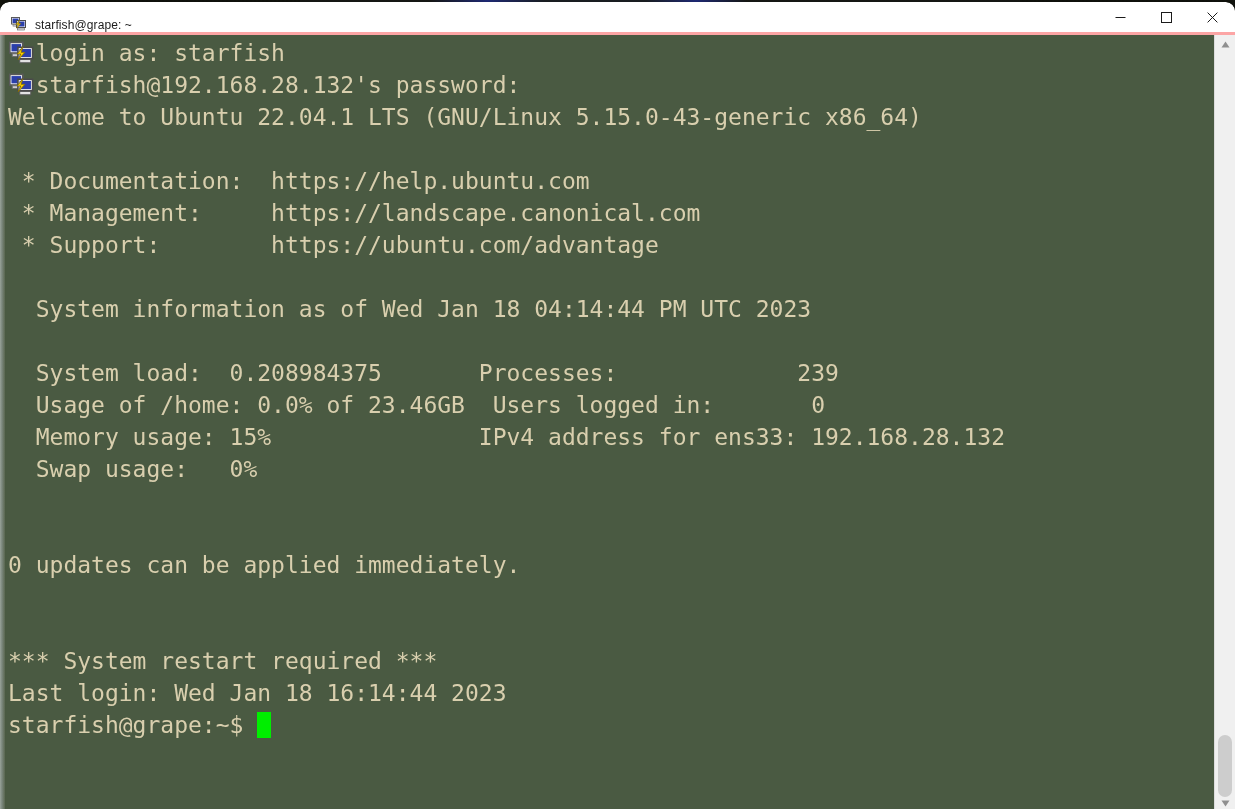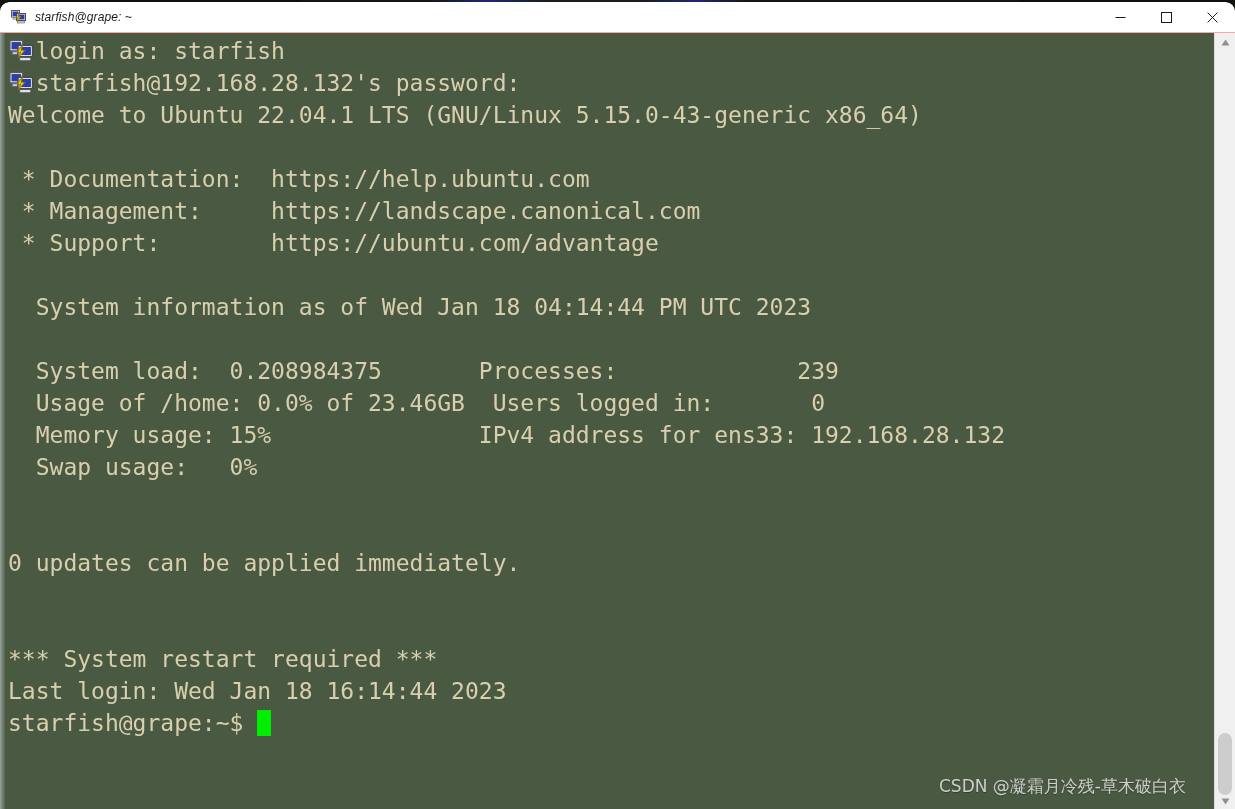--- a/index.html
+++ b/index.html
@@ -47,23 +47,22 @@
   }
 
   
   #titlebar {
     position: relative;
     height: 30px;
     background: #ffffff;
     border-top-left-radius: 9px;
     border-top-right-radius: 9px;
     display: flex;
-    align-items: center;
-    border-bottom: 1px solid #fca5a5;
-    font-style: italic;
+    align-items: flex-end;
+    border-bottom: 3px solid #fca5a5;
   }
   #title-icon {
     width: 16px; height: 16px;
     margin-left: 11px; margin-right: 8px;
     flex: 0 0 auto;
     position: relative;
   }
   #title-text {
     font-size: 12px;
     color: #1b1b1b;
@@ -246,21 +245,20 @@
           <rect x="0.5" y="1.5" width="8" height="6.5" fill="#ffffff" stroke="#5a5a5a" stroke-width="1"></rect>
           <rect x="1.5" y="2.5" width="6" height="4.5" fill="#2b3faa"></rect>
           <rect x="2" y="8.5" width="5" height="1.6" fill="#d8d8d8" stroke="#6a6a6a" stroke-width=".6"></rect>
           <rect x="5.5" y="4.5" width="9" height="7" fill="#ffffff" stroke="#4a4a4a" stroke-width="1"></rect>
           <rect x="6.5" y="5.5" width="7" height="5" fill="#2b3faa"></rect>
           <rect x="6.6" y="12" width="6.8" height="2" fill="#e2e2e2" stroke="#5a5a5a" stroke-width=".6"></rect>
           <path d="M8.6 4.2 L5.0 8.6 L7.3 8.6 L5.6 12.2 L9.8 7.6 L7.4 7.6 Z" fill="#ffd400" stroke="#8a7000" stroke-width=".5"></path>
         </svg>
       </div>
 
-      <div id="watermark">CSDN @凝霜月冷残-草木破白衣</div>
     </div>
 
     <div id="scrollbar">
       <div id="sb-track"></div>
       <div class="sb-arrow" id="sb-arrow-up">
         <svg width="9" height="7" viewBox="0 0 9 7">
           <polygon points="4.5,0.5 8.5,6.5 0.5,6.5" fill="#8f8f8f"></polygon>
         </svg>
       </div>
       <div id="sb-thumb"></div>

